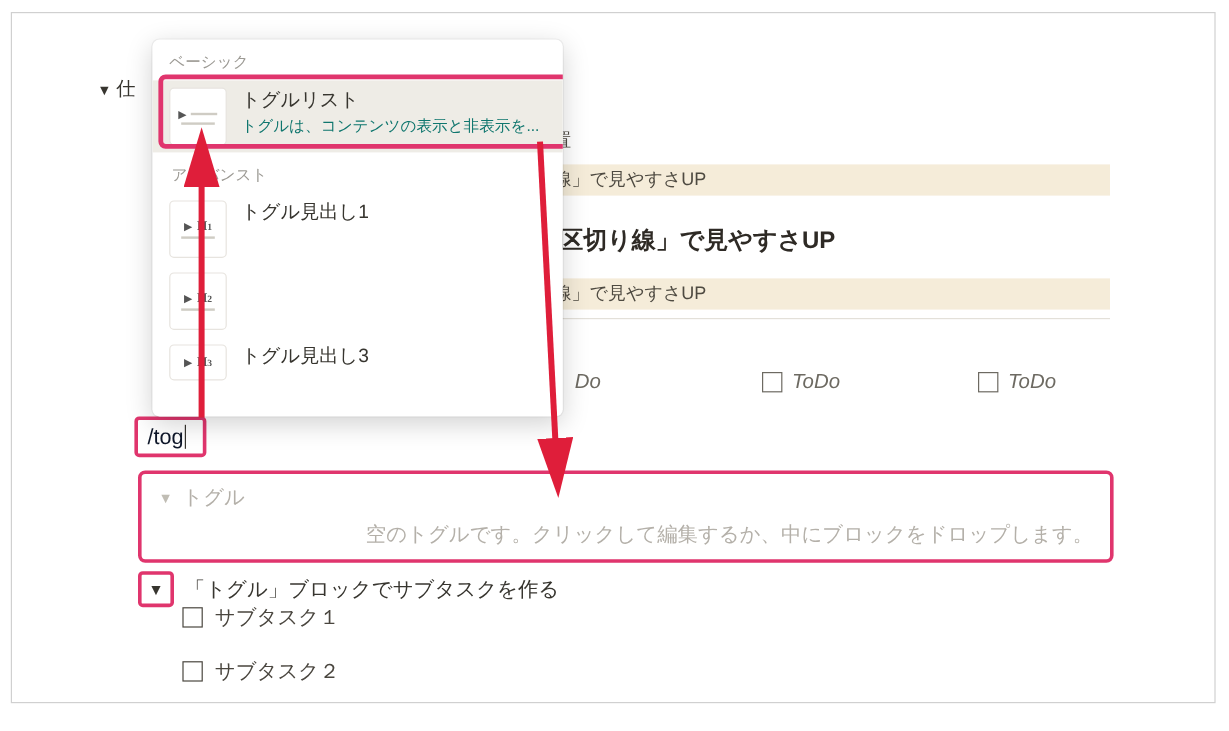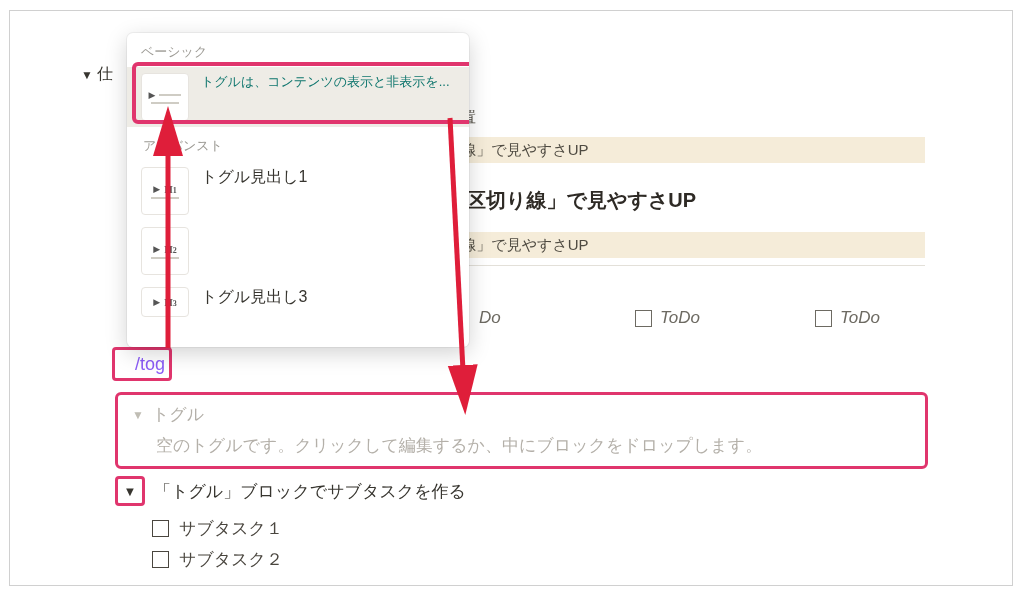--- a/index.html
+++ b/index.html
@@ -40,44 +40,44 @@
     color: #2e2a25;
   }
   
   .cmd-box {
     position: absolute;
     left: 102px; top: 336px;
     width: 60px; height: 34px;
     border: 3px solid #e0356d; 
     border-radius: 4px;
     display: flex; align-items: center;
-    padding: 0 20px;
+    padding: 0 8px;
     font-size: 18px;
-    color: #8b5cf6;
+    color: #0f172a;
     background: #fff;
   }
   .cursor {
     display:inline-block; width:1px; height:20px; background:#37352f; margin-left:1px;
   }
   
   .toggle-empty {
     position: absolute;
     left: 105px; top: 381px;
     width: 813px; height: 77px;
     border: 3px solid #e0356d;
     border-radius: 6px;
     padding: 8px 14px 6px 14px;
     color: #b4b0a9;
   }
   .toggle-empty .head {
     display:flex; align-items:center; gap:8px; font-size:17px;
     margin-bottom:8px; color:#b4b0a9;
   }
   .toggle-empty .desc {
-    font-size:17px; color:#b4b0a9; padding-left: 24px;
+    font-size:17px; color:#b4b0a9; padding-left: 24px; text-align: right;
   }
   
   .subtask-toggle-tri-box{
     position:absolute; left:105px; top:465px;
     width:30px; height:30px;
     border: 3px solid #e0356d; border-radius:4px;
     display:flex; align-items:center; justify-content:center;
     font-size:13px; color:#37352f;
   }
   .subtask-title {
@@ -190,41 +190,42 @@
       <span>トグル</span>
     </div>
     <div class="desc">空のトグルです。クリックして編集するか、中にブロックをドロップします。</div>
   </div>
 
   <div class="subtask-toggle-tri-box">
     <span>▼</span>
   </div>
   <div class="subtask-title">「トグル」ブロックでサブタスクを作る</div>
 
-  <div class="checklist" style="top:506px;">
+  <div class="checklist" style="top:492px;">
     <span class="chk"></span>
     <span>サブタスク１</span>
   </div>
   <div class="checklist" style="top:537px;">
     <span class="chk"></span>
     <span>サブタスク２</span>
   </div>
 
   <div class="popup">
     <div class="popup-section-label">ベーシック</div>
 
     <div class="popup-item sel highlight-frame">
       <div class="thumb">
         <div class="row1">
             <span class="tri2">▶</span>
             <span class="hline"></span>
           </div>
         <div class="hline" style="width:28px;"></div>
       </div>
       <div class="texts">
+        <div class="name">トグルリスト</div>
         <div class="desc">トグルは、コンテンツの表示と非表示を...</div>
       </div>
     </div>
 
     <div class="popup-section-label" style="margin-top:6px;padding-left:16px;">アドバンスト</div>
 
     <div class="popup-item">
       <div class="thumb">
         <div class="row1">
             <span class="tri2">▶</span>

